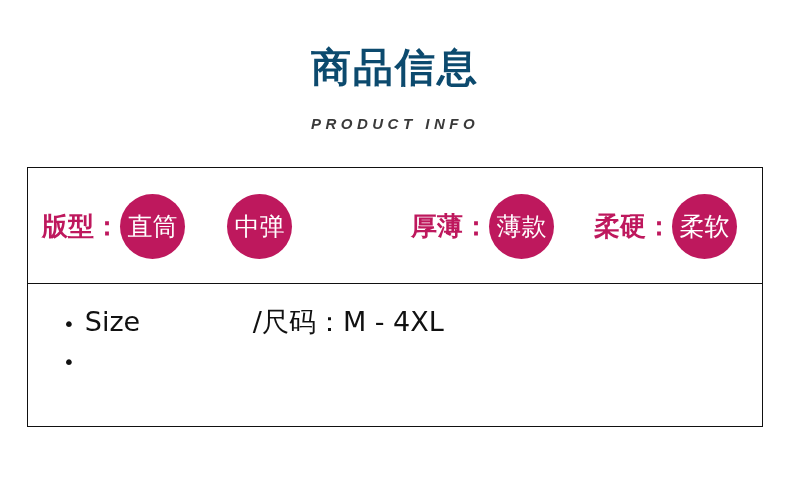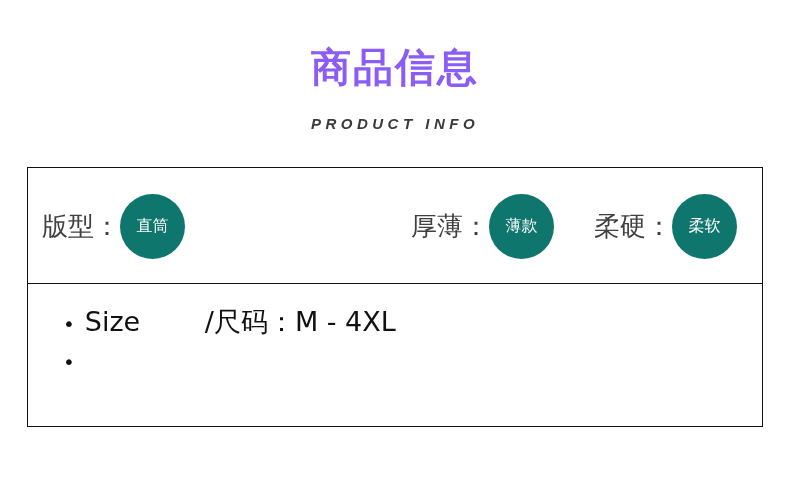--- a/index.html
+++ b/index.html
@@ -23,21 +23,21 @@
     width: 790px;
     text-align: center;
   }
   .title-cn {
     margin: 0;
     padding-top: 46px;
     font-size: 40px;
     font-weight: bold;
     letter-spacing: 2px;
     line-height: 1.05;
-    color: #8b5cf6;
+    color: #0c4a6e;
     font-family: "DejaVu Sans", "Liberation Sans", sans-serif;
   }
   .title-en {
     margin: 16px;
     padding-top: 11px;
     font-size: 15px;
     font-style: italic;
     font-weight: bold;
     letter-spacing: 4.5px;
     color: #3a3a3a;
@@ -69,32 +69,33 @@
     display: flex;
     align-items: center;
   }
   .attr-group.g1 { left: 14px; }
   .attr-group.g2 { left: 199px; }
   .attr-group.g3 { left: 383px; }
   .attr-group.g4 { left: 566px; }
 
   .attr-label {
     font-size: 26px;
-    color: #404040;
+    color: #be185d;
     letter-spacing: 0px;
     white-space: nowrap;
     font-family: "DejaVu Sans", "Liberation Sans", sans-serif;
+    font-weight: bold;
   }
   .attr-bubble {
     width: 65px;
     height: 65px;
     border-radius: 50%;
-    background: #0f766e;
+    background: #be185d;
     color: #ffffff;
-    font-size: 16px;
+    font-size: 25px;
     display: flex;
     align-items: center;
     justify-content: center;
     letter-spacing: 0px;
     box-sizing: border-box;
     flex: 0 0 auto;
     font-family: "DejaVu Sans", "Liberation Sans", sans-serif;
   }
 
   
@@ -119,40 +120,42 @@
     line-height: 1;
     margin-right: 10px;
     color: #111111;
   }
   .spec-key {
     display: inline-block;
     min-width: 120px;
   }
   .spec-val {
     display: inline-block;
+    margin-left: 48px;
   }
 </style>
 </head>
 <body>
 
 <div class="header">
   <h1 class="title-cn">商品信息</h1>
   <div class="title-en">PRODUCT INFO</div>
 </div>
 
 <div class="info-box">
 
   <div class="attr-row">
 
     <div class="attr-group g1">
       <span class="attr-label">版型：</span>
       <span class="attr-bubble">直筒</span>
     </div>
 
     <div class="attr-group g2">
+      <span class="attr-bubble">中弹</span>
     </div>
 
     <div class="attr-group g4">
       <span class="attr-label">柔硬：</span>
       <span class="attr-bubble">柔软</span>
     </div>
 
     <div class="attr-group g3">
       <span class="attr-label">厚薄：</span>
       <span class="attr-bubble">薄款</span>

